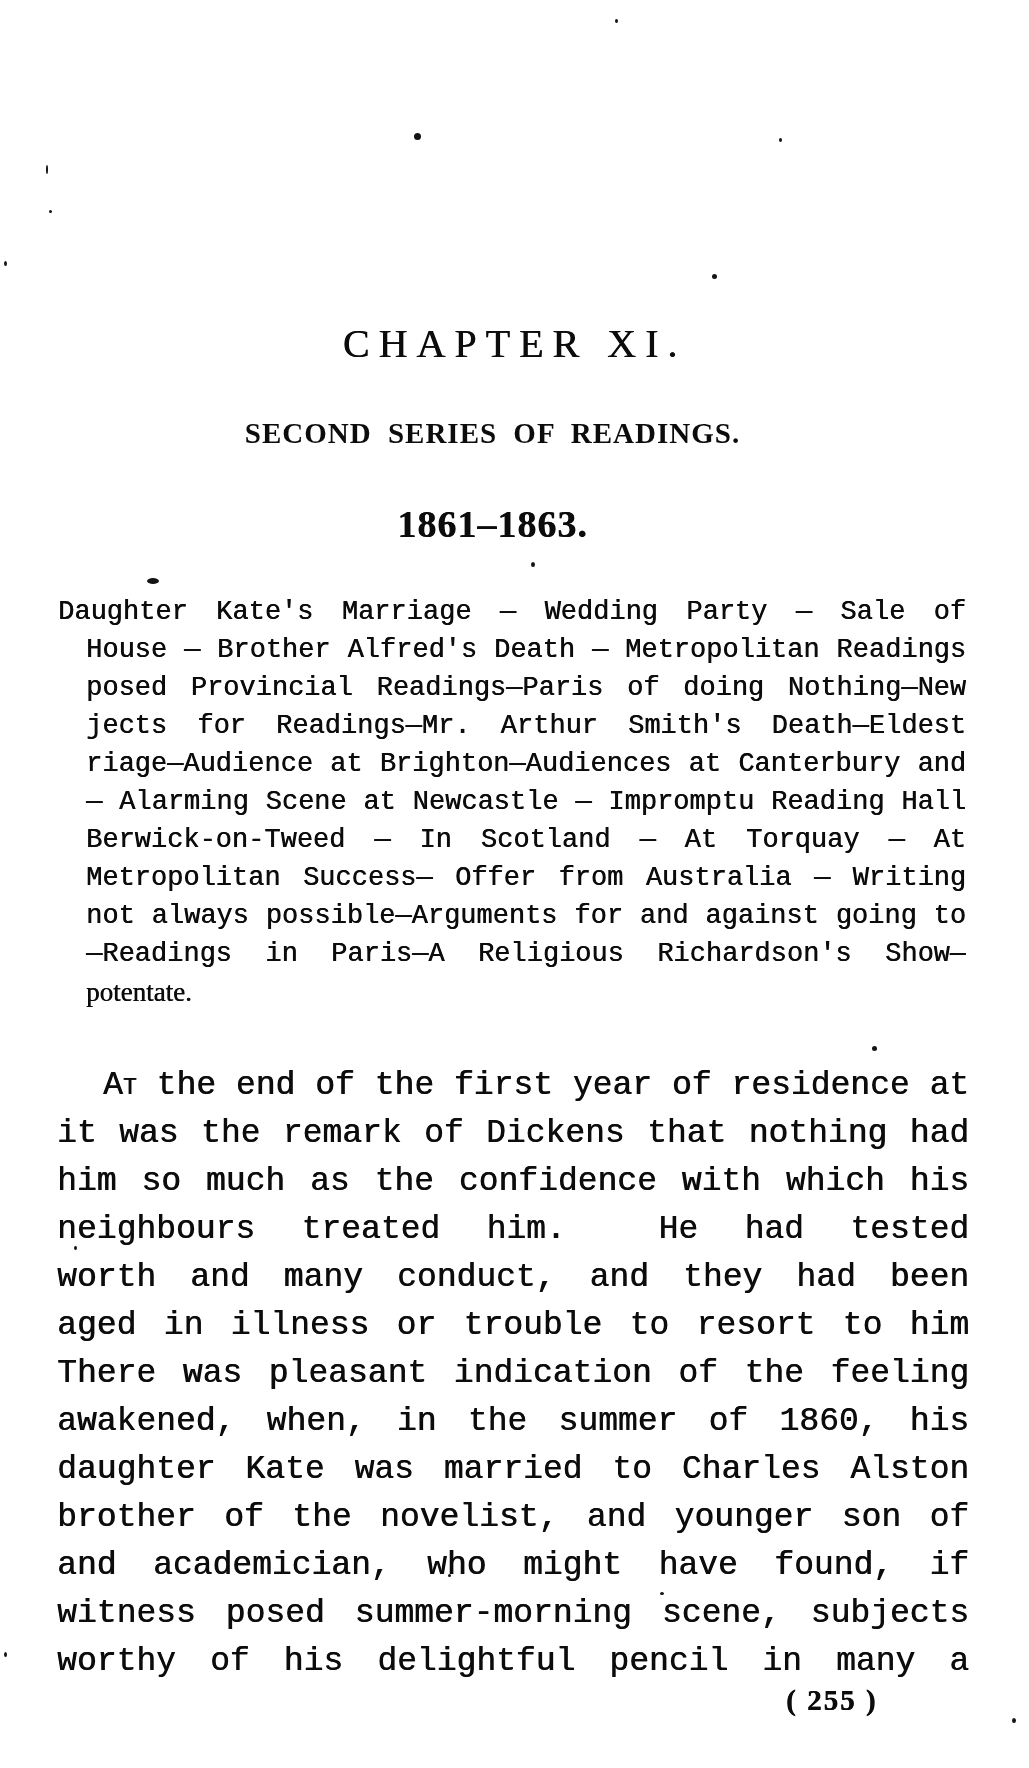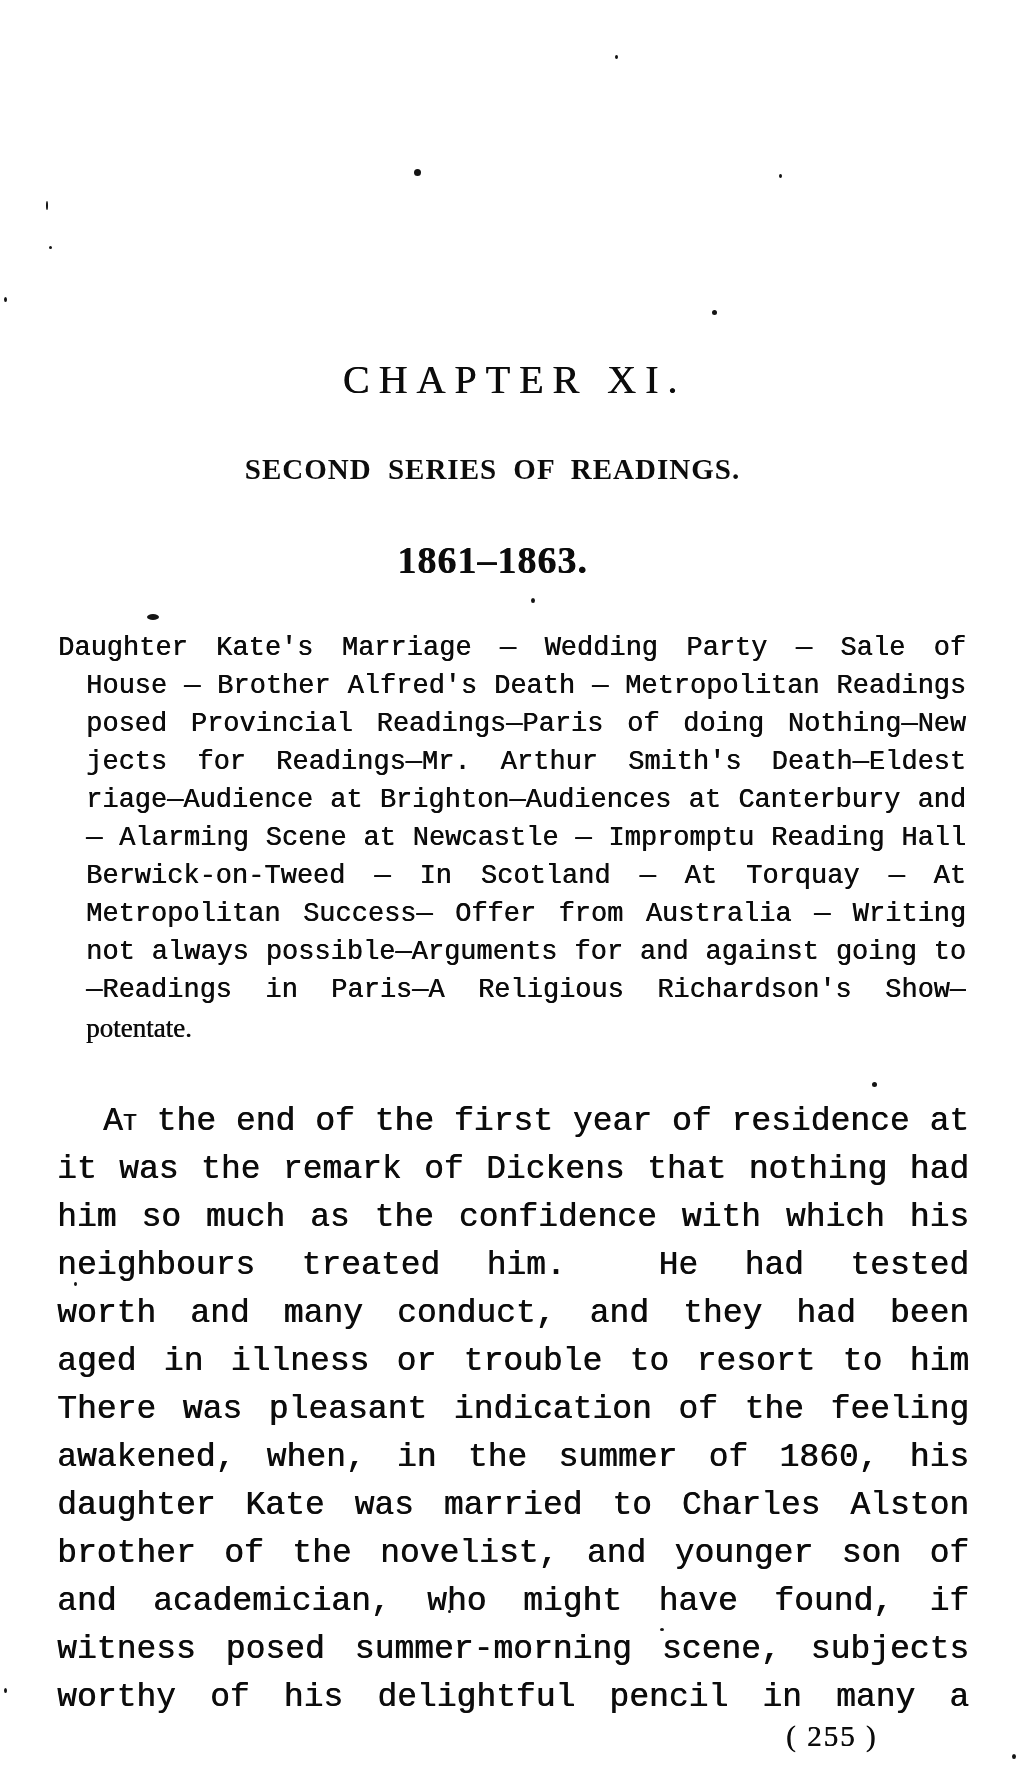--- a/index.html
+++ b/index.html
@@ -5,21 +5,21 @@
   html, body { margin: 0; padding: 0; }
   body {
     width: 1029px;
     height: 1768px;
     position: relative;
     background: #ffffff;
     color: #0c0c0c;
     font-family: "Liberation Serif", "DejaVu Serif", serif;
     overflow: hidden;
   }
-  .page { position: absolute; inset: 0; margin-top: 36px; }
+  .page { position: absolute; inset: 0; }
 
   .centered {
     position: absolute;
     left: 0;
     width: 100%;
     text-align: center;
     white-space: nowrap;
   }
   .chapter-heading {
     top: 320px;
@@ -81,21 +81,21 @@
 
   
   .j { text-align: justify; font-family: Liberation Mono, monospace; }
   .j::after { content: ""; display: inline-block; width: 100%; height: 0; }
 
   .page-number {
     position: absolute;
     top: 1684px;
     left: 786px;
     font-size: 29px;
-    font-weight: normal;
+    font-weight: bold;
     letter-spacing: 2px;
     text-shadow: 0.5px 0.3px 0 currentColor;
   }
 
   .speck {
     position: absolute;
     background: #141414;
     border-radius: 50%;
   }
 </style>

